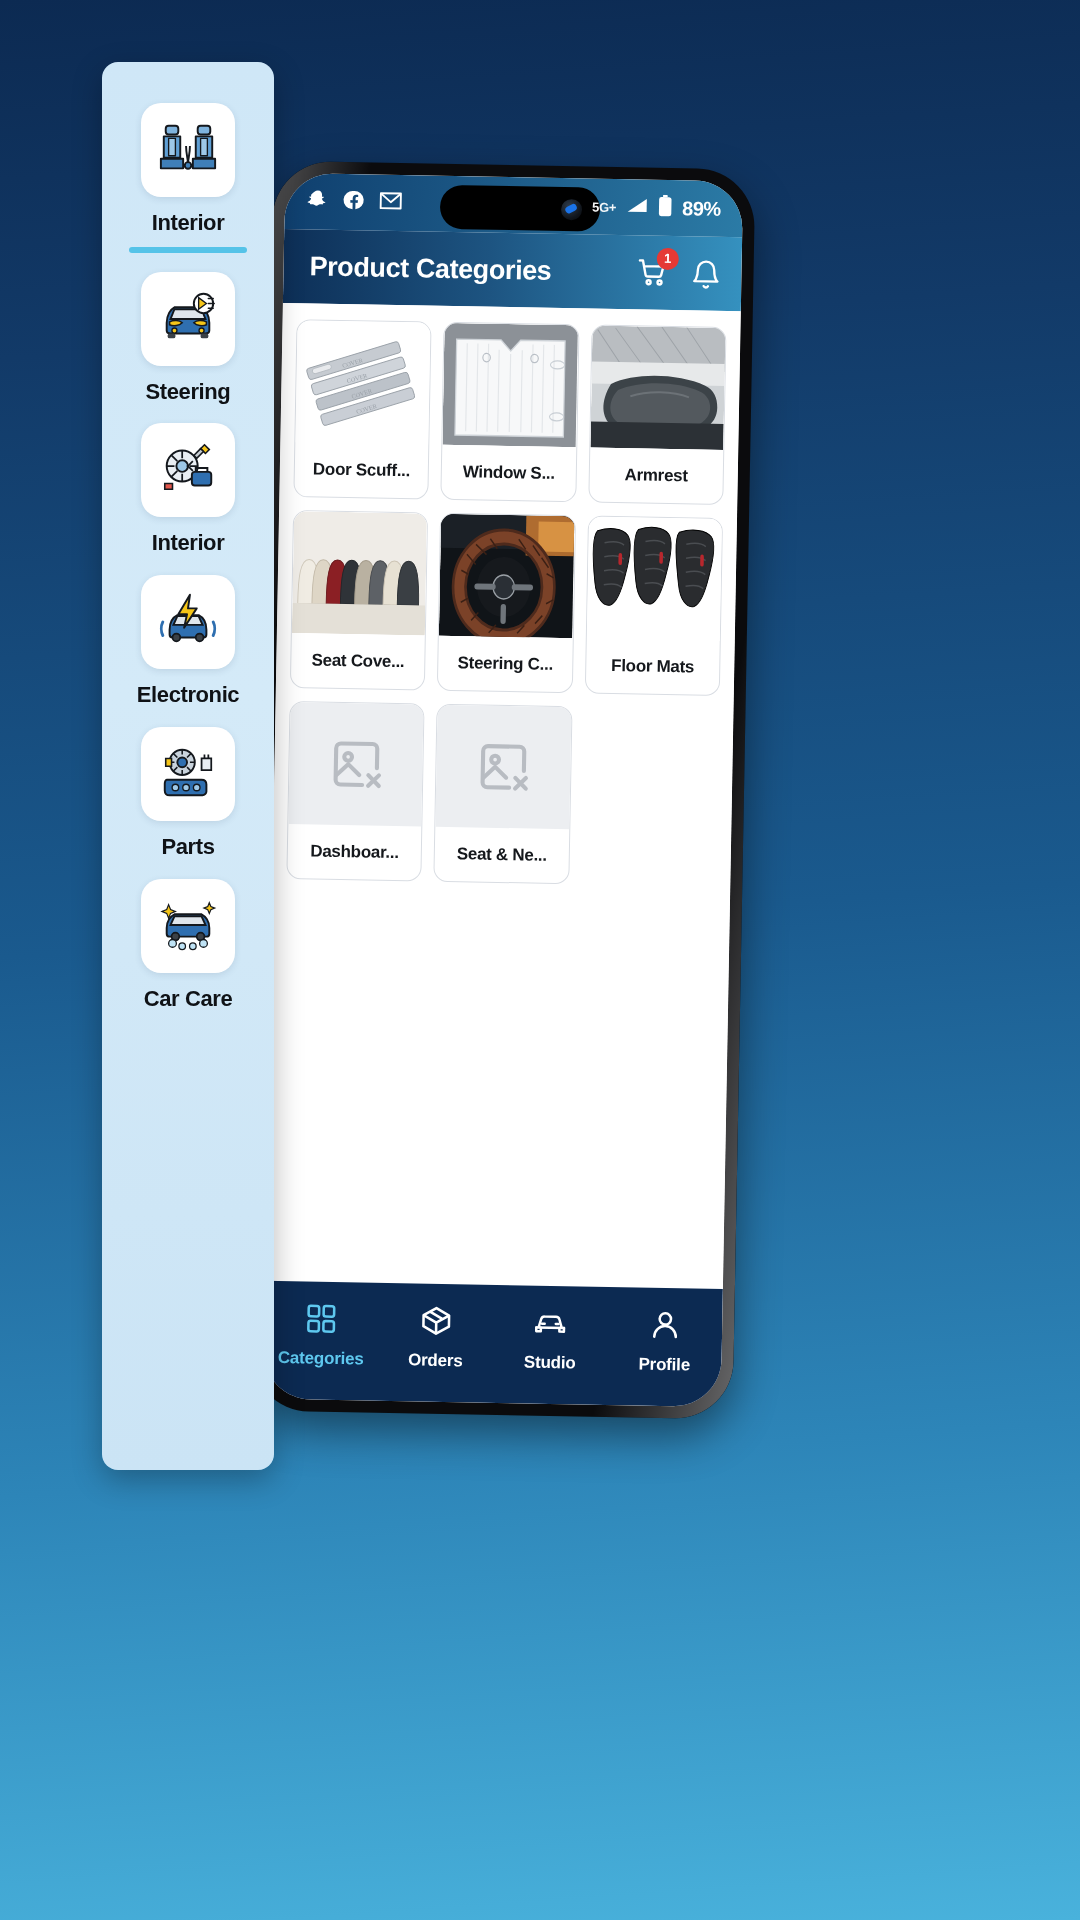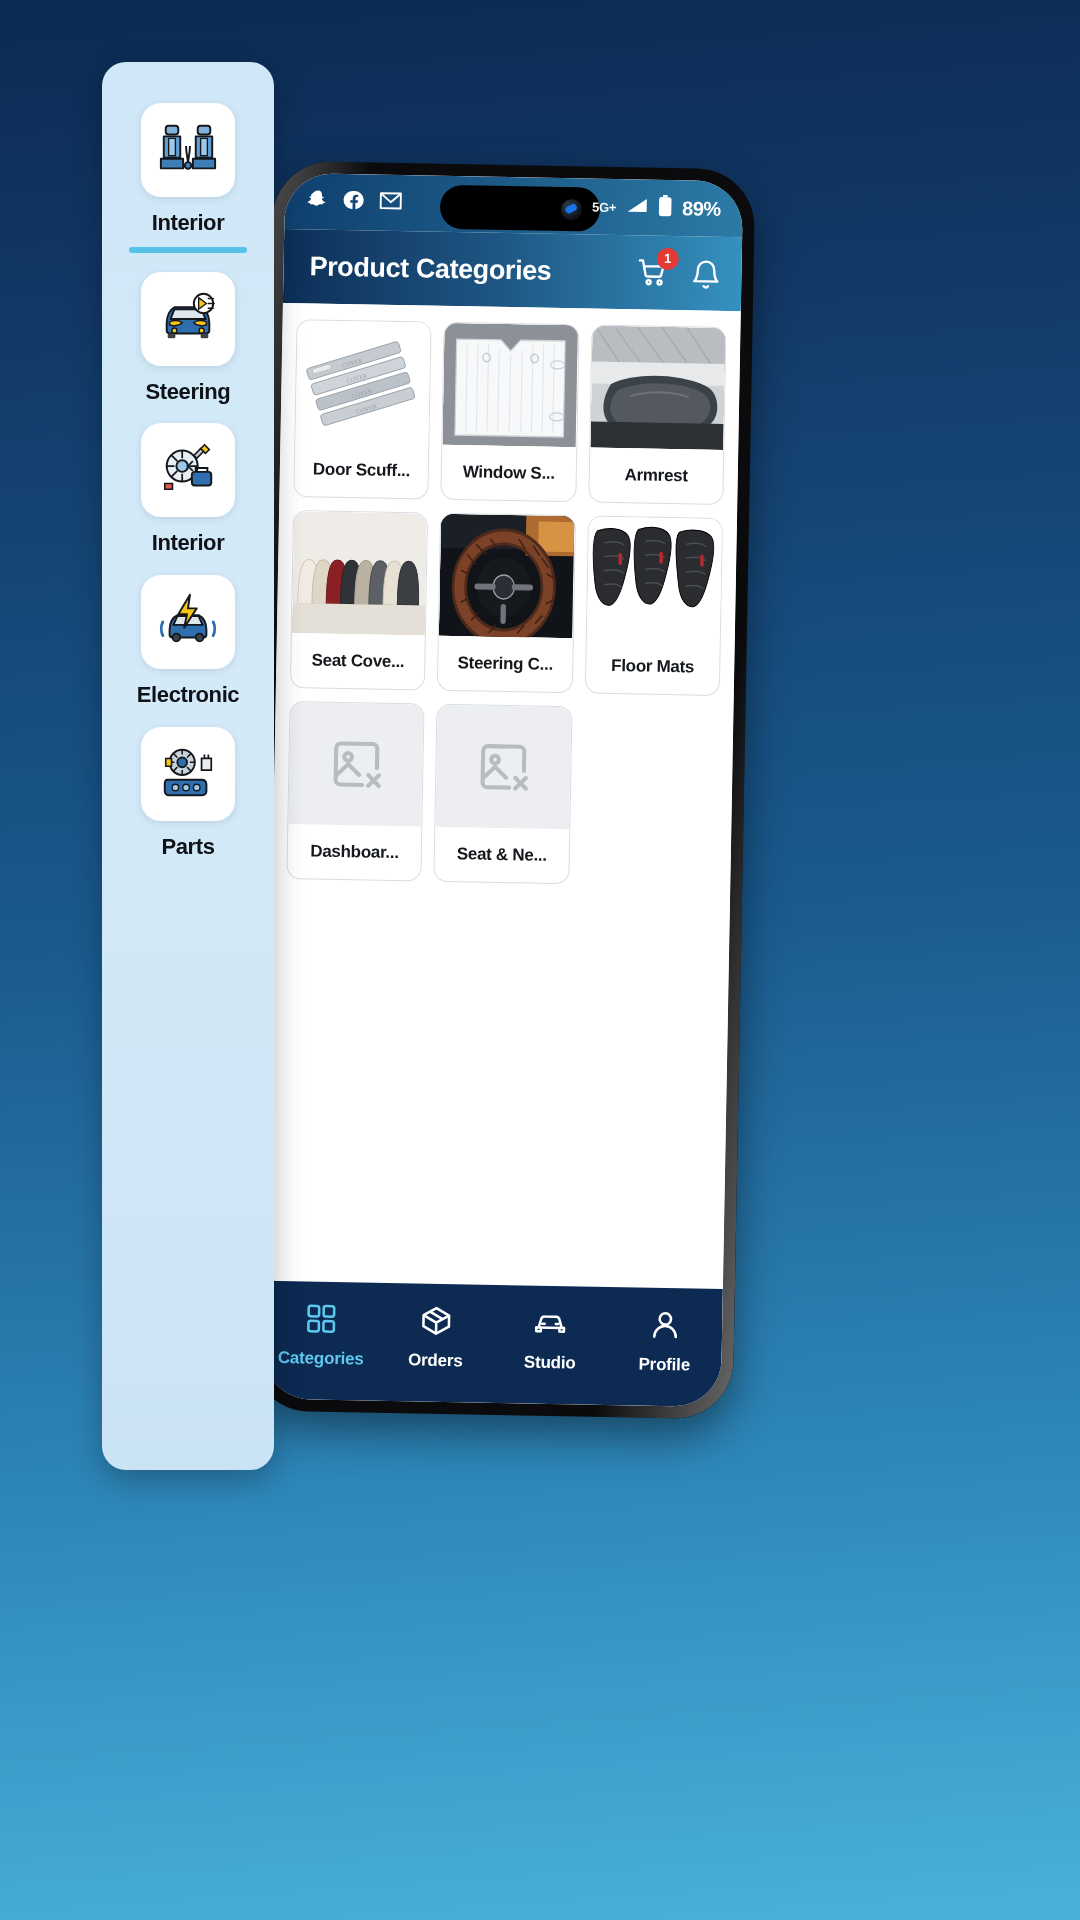--- a/index.html
+++ b/index.html
@@ -149,21 +149,21 @@
   }
   .navitem.active { color: #5ec8ef; }
   .navlabel { font-size: 17px; font-weight: 600; letter-spacing: -.2px; }
 
   
   #cat-sidebar {
     position: absolute;
     left: 102px; top: 62px;
     width: 172px; height: 1408px;
     background: linear-gradient(180deg, #cfe7f7 0%, #d4eaf8 45%, #cbe4f5 100%);
-    border-radius: 24px;
+    border-radius: 16px;
     box-shadow: 0 10px 30px rgba(0,0,0,.28);
     padding: 30px 0 24px 0;
     display: flex; flex-direction: column; align-items: center;
     gap: 2px;
     overflow: hidden;
   }
   .cat {
     width: 100%;
     display: flex; flex-direction: column; align-items: center;
     padding: 11px 0 6px 0;
@@ -569,15 +569,38 @@
           </g>
           <path d="M46 18h10v12H46z" fill="#e9eef3" stroke="#14181d" stroke-width="1.8"></path>
           <path d="M49 14v4M53 14v4" stroke="#14181d" stroke-width="1.8"></path>
           <path d="M9 18h6v8H9z" fill="#f5c518" stroke="#14181d" stroke-width="1.6"></path>
         </svg>
       </span>
     </div>
     <div class="cat-label">Parts</div>
   </div>
 
+  <div class="cat">
+    <div class="cat-tile">
+      <span>
+        <svg width="62" height="62" viewBox="0 0 64 64">
+          <path d="M10 36c0-7 4-12 8-14h28c4 2 8 7 8 14v6c0 2-1 3-3 3H13c-2 0-3-1-3-3z" fill="#2f6fb0" stroke="#14181d" stroke-width="2"></path>
+          <path d="M18 24h28l4 9H14z" fill="#dfe6ec" stroke="#14181d" stroke-width="2"></path>
+          <circle cx="19" cy="45" r="4" fill="#3b4147" stroke="#14181d" stroke-width="1.8"></circle>
+          <circle cx="45" cy="45" r="4" fill="#3b4147" stroke="#14181d" stroke-width="1.8"></circle>
+          <g fill="#bfe3f5" stroke="#14181d" stroke-width="1.3">
+            <circle cx="16" cy="52" r="4"></circle>
+              <circle cx="26" cy="55" r="3.4"></circle>
+              <circle cx="37" cy="55" r="3.4"></circle>
+              <circle cx="48" cy="52" r="4"></circle>
+          </g>
+          <g fill="#f5c518" stroke="#14181d" stroke-width="1.2">
+            <path d="M12 12l2 5 5 2-5 2-2 5-2-5-5-2 5-2z"></path>
+            <path d="M54 10l1.6 4 4 1.6-4 1.6-1.6 4-1.6-4-4-1.6 4-1.6z"></path>
+          </g>
+        </svg>
+      </span>
+    </div>
+    <div class="cat-label">Car Care</div>
+  </div>
 
 
 </div>
 
 </body></html>

